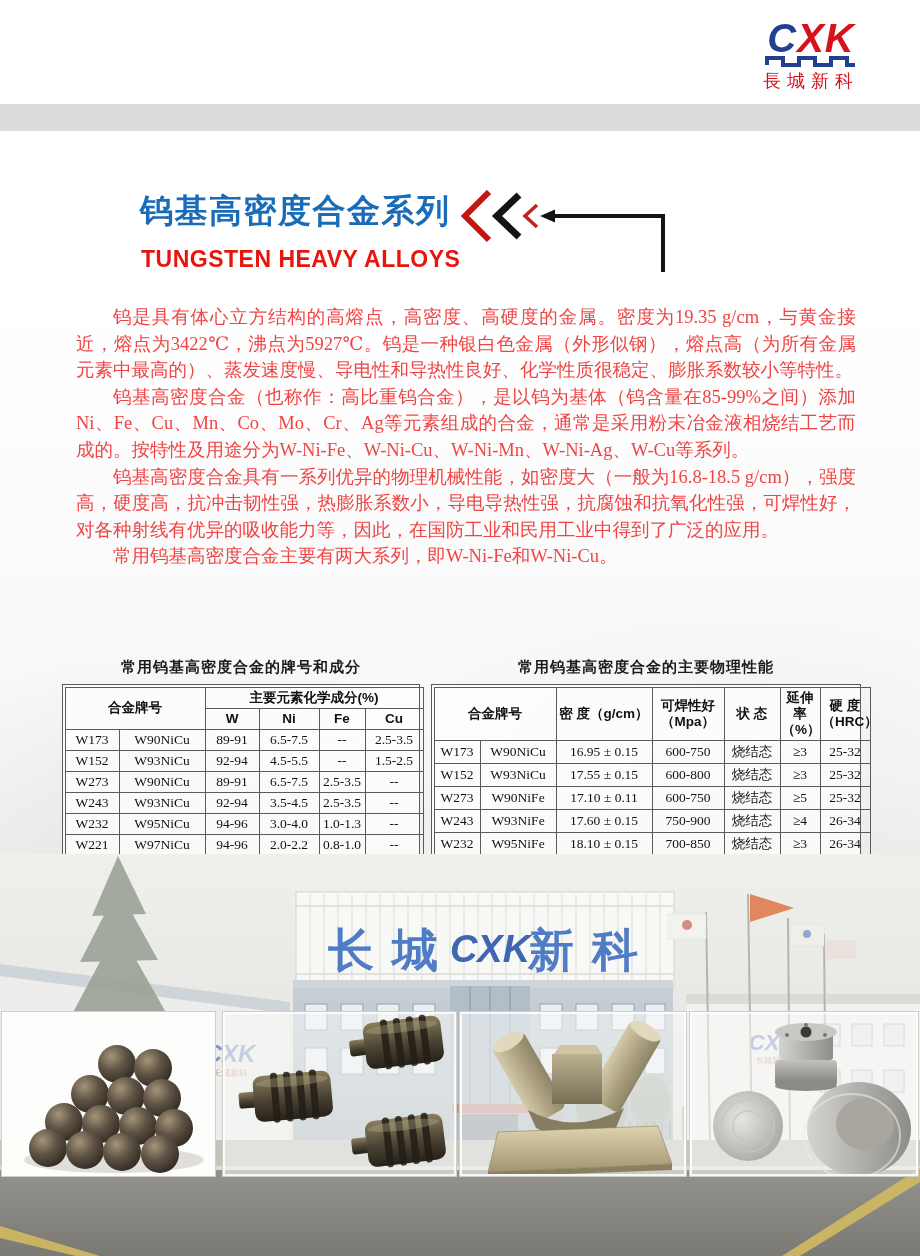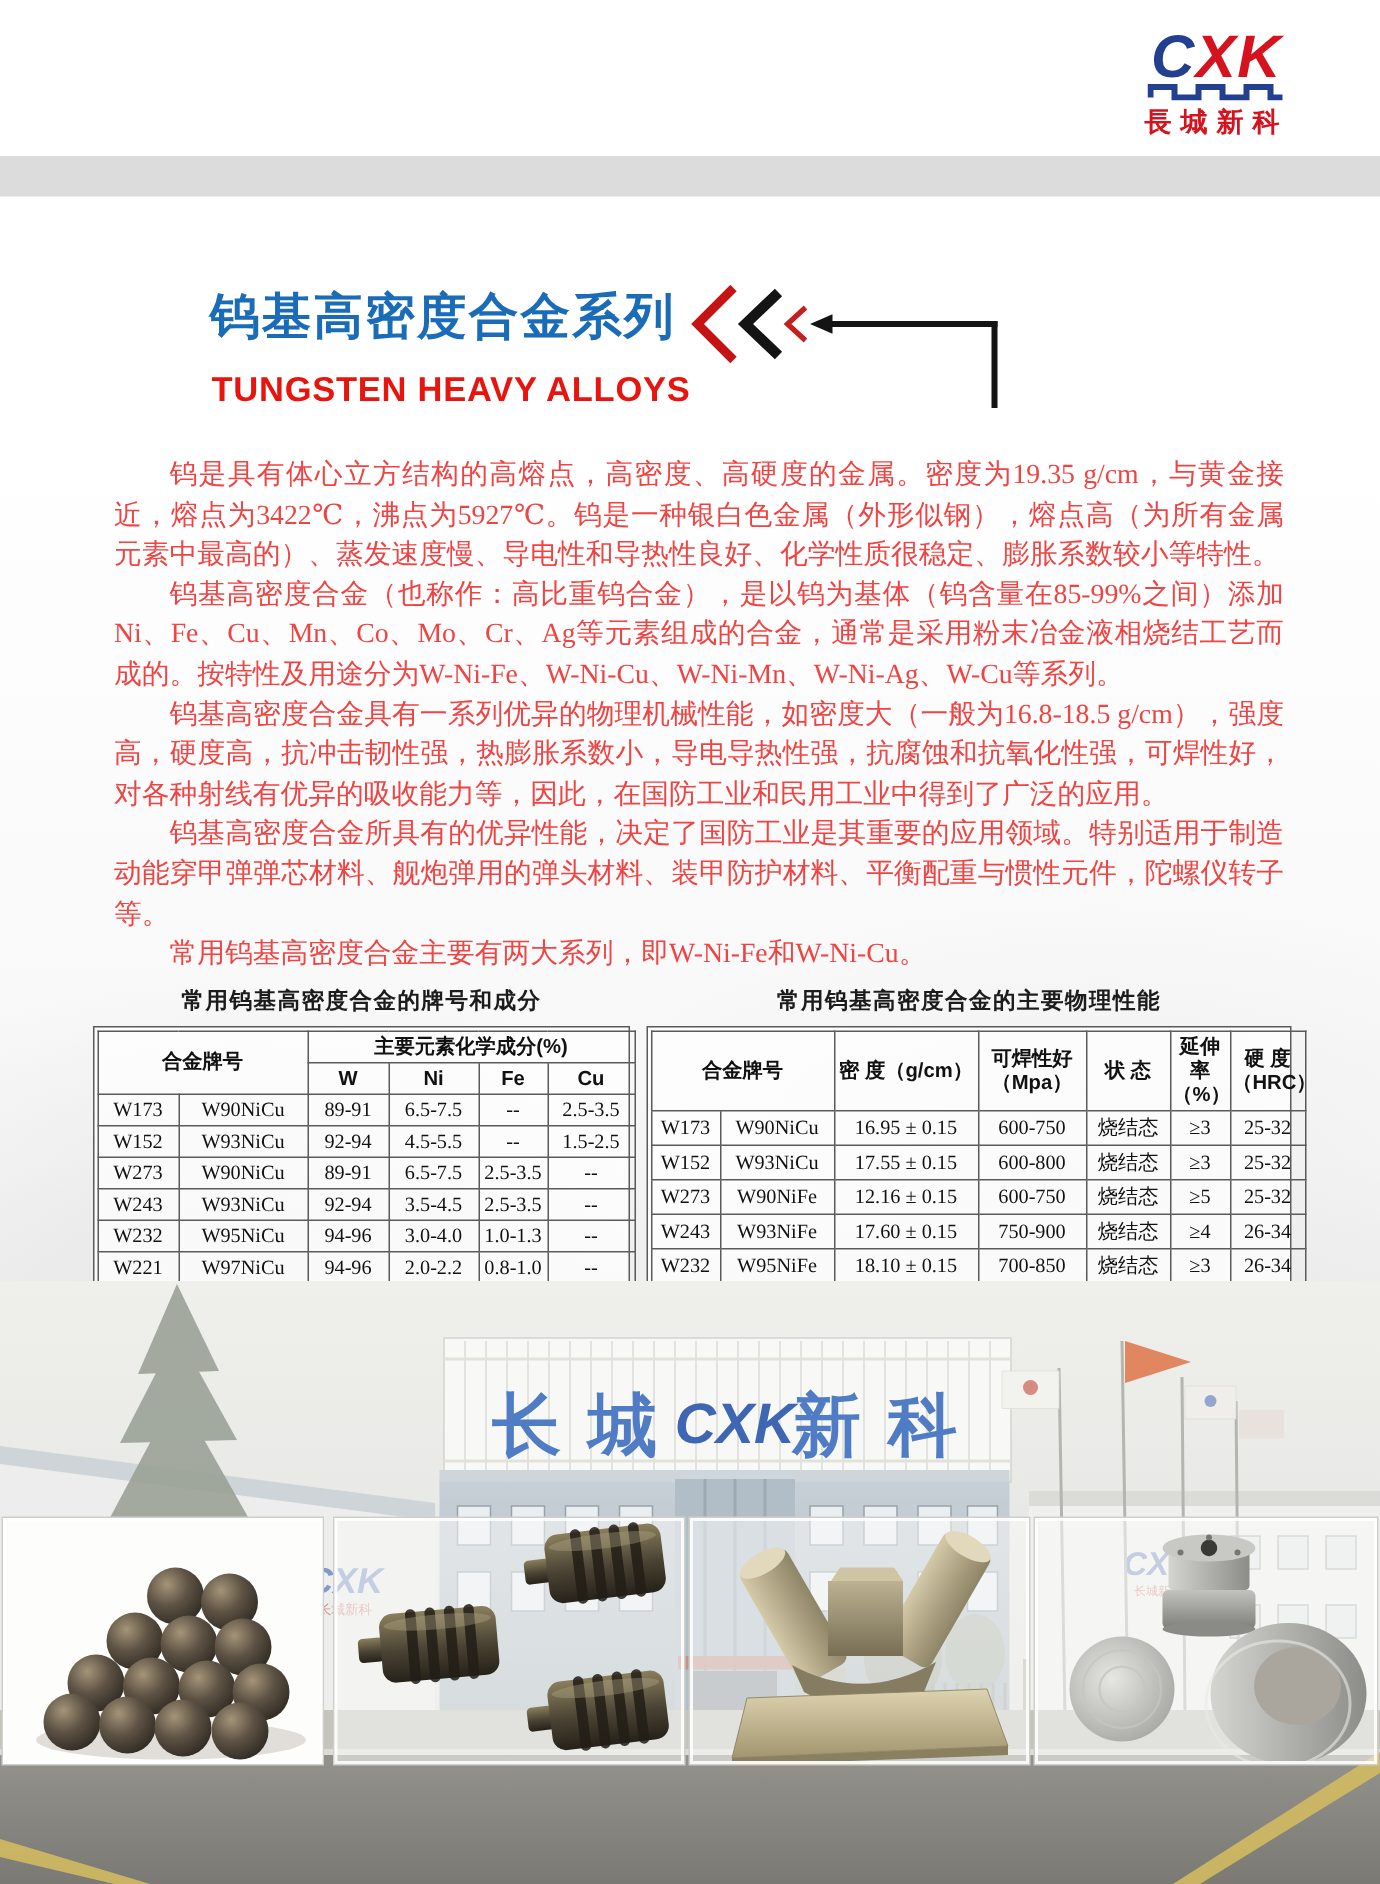--- a/index.html
+++ b/index.html
@@ -12,21 +12,21 @@
       linear-gradient(180deg, rgba(0,0,0,0) 0%, rgba(90,95,92,0.05) 85%, rgba(90,95,92,0.10) 100%); }
   .top-bar { position:absolute; left:0; top:104px; width:920px; height:27px; background:#dcdcdc; }
 
   
   .logo { position:absolute; top:18px; right:34px; width:150px; text-align:center; }
   .logo-mark { font-weight:bold; font-style:italic; font-size:40px; line-height:40px; letter-spacing:1px;
     font-family:"Liberation Sans", sans-serif; white-space:nowrap; }
   .logo-c { color:#22408f; }
   .logo-xk { color:#d5121e; }
   .logo-wall { display:block; margin:-4px auto 0 auto; }
-  .logo-cn { color:#d5121e; font-weight:bold; font-size:18px; letter-spacing:6px; margin-top:2px;
+  .logo-cn { color:#d5121e; font-weight:normal; font-size:18px; letter-spacing:6px; margin-top:2px;
     font-family:"Liberation Serif", serif; white-space:nowrap; }
 
   
   .title-row { position:absolute; left:140px; top:190px; display:flex; align-items:flex-start; }
   .title-zh { font-size:33px; font-weight:800; color:#1a6cb8; letter-spacing:1.5px; line-height:42px;
     font-family:"Liberation Sans", sans-serif; white-space:nowrap; }
   .title-arrows { margin-left:8px; margin-top:0; }
   .subtitle { position:absolute; left:141px; top:246px; font-size:23px; font-weight:bold; color:#e8150f;
     letter-spacing:0.5px; font-family:"Liberation Sans", sans-serif;text-align:center; }
 
@@ -85,21 +85,20 @@
       <rect x="94" y="24" width="112" height="4" fill="#141414"></rect>
       <rect x="202" y="24" width="4" height="58" fill="#141414"></rect>
     </svg>
   </div>
   <div class="subtitle">TUNGSTEN HEAVY ALLOYS</div>
 
   <div class="intro">
     <p>钨是具有体心立方结构的高熔点，高密度、高硬度的金属。密度为19.35 g/cm，与黄金接近，熔点为3422℃，沸点为5927℃。钨是一种银白色金属（外形似钢），熔点高（为所有金属元素中最高的）、蒸发速度慢、导电性和导热性良好、化学性质很稳定、膨胀系数较小等特性。</p>
     <p>钨基高密度合金（也称作：高比重钨合金），是以钨为基体（钨含量在85-99%之间）添加Ni、Fe、Cu、Mn、Co、Mo、Cr、Ag等元素组成的合金，通常是采用粉末冶金液相烧结工艺而成的。按特性及用途分为W-Ni-Fe、W-Ni-Cu、W-Ni-Mn、W-Ni-Ag、W-Cu等系列。</p>
     <p>钨基高密度合金具有一系列优异的物理机械性能，如密度大（一般为16.8-18.5 g/cm），强度高，硬度高，抗冲击韧性强，热膨胀系数小，导电导热性强，抗腐蚀和抗氧化性强，可焊性好，对各种射线有优异的吸收能力等，因此，在国防工业和民用工业中得到了广泛的应用。</p>
-    <p>钨基高密度合金所具有的优异性能，决定了国防工业是其重要的应用领域。特别适用于制造动能穿甲弹弹芯材料、舰炮弹用的弹头材料、装甲防护材料、平衡配重与惯性元件，陀螺仪转子等。</p>
     <p>常用钨基高密度合金主要有两大系列，即W-Ni-Fe和W-Ni-Cu。</p>
   </div>
 
   <div class="tbl-block tbl-left">
     <div class="tbl-caption">常用钨基高密度合金的牌号和成分</div>
     <div class="tbl-wrap">
       <table>
         <colgroup>
           <col style="width:54px">
             <col style="width:86px">
@@ -212,21 +211,21 @@
               <td>W93NiCu</td>
               <td>17.55 ± 0.15</td>
               <td>600-800</td>
               <td>烧结态</td>
               <td>≥3</td>
               <td>25-32</td>
             </tr>
             <tr>
               <td>W273</td>
               <td>W90NiFe</td>
-              <td>12.16 ± 0.15</td>
+              <td>17.10 ± 0.11</td>
               <td>600-750</td>
               <td>烧结态</td>
               <td>≥5</td>
               <td>25-32</td>
             </tr>
             <tr>
               <td>W243</td>
               <td>W93NiFe</td>
               <td>17.60 ± 0.15</td>
               <td>750-900</td>

